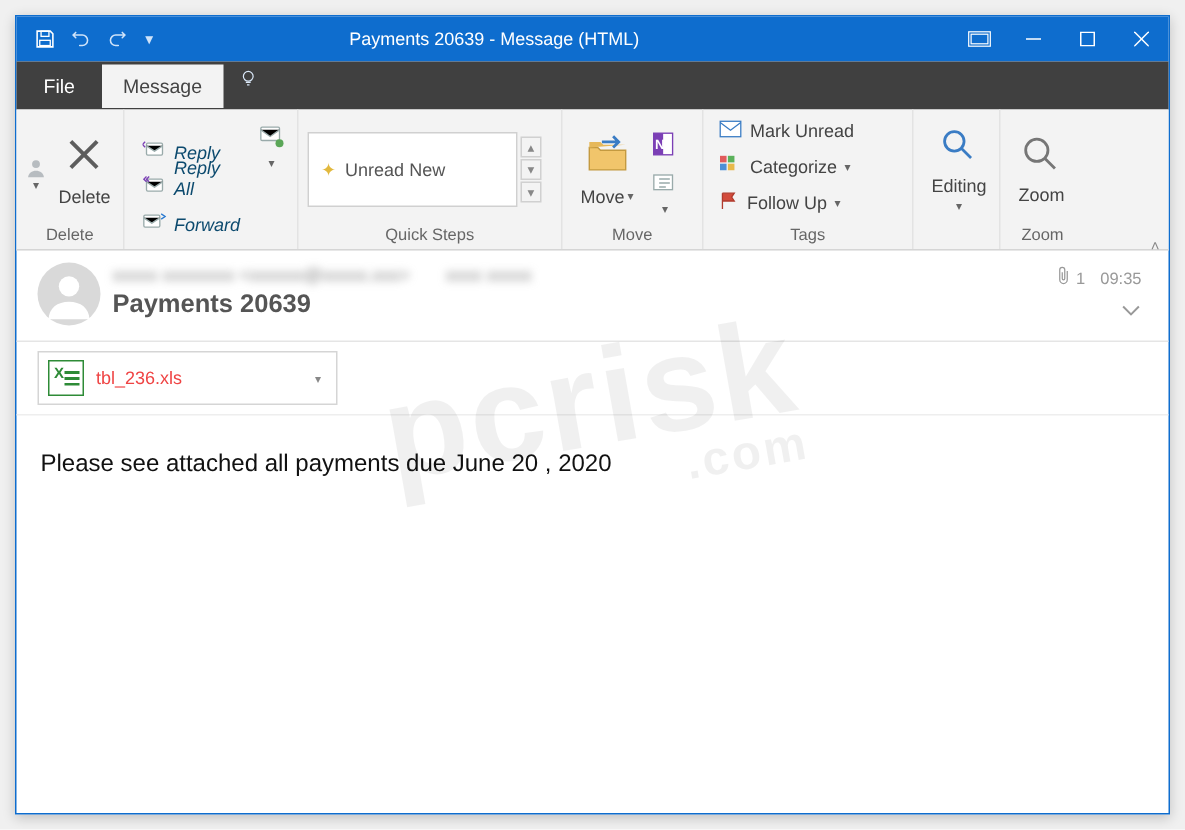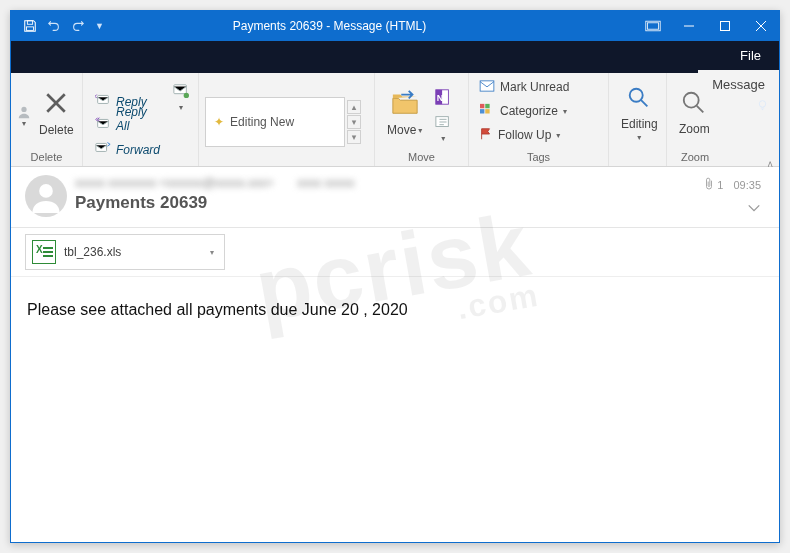--- a/index.html
+++ b/index.html
@@ -8,21 +8,21 @@
   
   .titlebar { height: 30px; background: #0e6dce; color: #fff; display: flex; align-items: center; font-size: 12px; }
   .qat { display: flex; align-items: center; gap: 10px; padding-left: 12px; }
   .qat svg { display:block; }
   .title-text { flex: 1; text-align: center; padding-right: 80px; }
   .winbtns { display: flex; align-items: center; height: 30px; }
   .winbtn { width: 36px; height: 30px; display: flex; align-items: center; justify-content: center; cursor: pointer; }
   .winbtn svg { display:block; }
   .win-popout { width: 36px; height: 30px; display:flex; align-items:center; justify-content:center; }
   
-  .menurow { height: 32px; background: #0f172a; display: flex; align-items: flex-end; color: #fff; font-size: 13px; flex-direction: column; }
+  .menurow { height: 32px; background: #404040; display: flex; align-items: center; color: #fff; font-size: 13px; }
   .mtab { padding: 7px 14px 7px 14px; cursor: pointer; }
   .mtab.file { padding-left: 18px; padding-right: 18px; }
   .mtab.active { background: #f3f3f3; color: #444; }
   .tellme { display: flex; align-items: center; gap: 6px; padding: 0 10px 7px 10px; color: #dbe9f9; font-size: 13px; }
   
   .ribbon { height: 94px; background: #f3f3f3; border-bottom: 1px solid #d5d5d5; display: flex; }
   .rgroup { border-right: 1px solid #e3e3e3; display: flex; flex-direction: column; }
   .rgroup-body { flex: 1; display: flex; align-items: center; padding: 4px 6px 0 6px; gap: 4px; }
   .rgroup-label { text-align: center; font-size: 11px; color: #666; padding: 2px 0 3px 0; }
   .delcol { display:flex; flex-direction:column; align-items:center; gap:2px; padding: 2px 4px; cursor:pointer; }
@@ -46,21 +46,21 @@
   .subject { font-size: 17px; color: #555; font-weight: 600; margin-top: 2px; }
   .hdr-right { display:flex; align-items:center; gap:10px; font-size:11px; color:#999; position:absolute; right:18px; top:10px; }
   .attach-ico { display:flex; align-items:center; gap:3px; }
   .reply-caret { position:absolute; right:18px; bottom: 10px; color:#999; cursor:pointer; }
   
   .attrow { padding: 6px 14px; border-bottom: 1px solid #eee; }
   .attchip { display:inline-flex; align-items:center; border:1px solid #d5d5d5; background:#fff; height: 36px; min-width: 200px; padding: 0 6px 0 6px; cursor:pointer; gap:8px; }
   .attchip .xls { width: 24px; height:24px; background:#fff; border:1px solid #2e8b37; position:relative; }
   .attchip .xls::before { content:"X"; position:absolute; left:3px; top:3px; font-size:10px; font-weight:bold; color:#2e8b37; }
   .attchip .xls::after { content:""; position:absolute; right:2px; top:6px; width:10px; height:10px; background: repeating-linear-gradient(#2e8b37 0 2px, transparent 2px 4px); }
-  .attname { font-size: 12px; color:#404040; flex:1; }
+  .attname { font-size: 12px; color:#ef4444; flex:1; }
   .attcaret { color:#888; padding: 0 4px; }
   
   .msgbody { padding: 24px 16px; font-family: "Times New Roman", serif; font-size: 16px; color:#111; }
   
   .wm { position:absolute; top:50%; left:50%; transform: translate(-50%,-50%) rotate(-10deg); font-size: 90px; color: rgba(0,0,0,0.06); font-weight: 600; pointer-events:none; letter-spacing: 2px; white-space:nowrap; }
   .wm .sub { font-size: 32px; display:block; text-align:right; margin-top:-18px; }
   
   .mini-user { width: 15px; display:flex; flex-direction:column; align-items:center; gap:0px; color:#9aa; }
 </style>
 </head>
@@ -189,28 +189,29 @@
             </svg>
           <div class="caret" style="text-align:center;">▾</div>
         </div>
       </div>
     </div>
 
     <div class="rgroup" style="width:176px;">
       <div class="rgroup-body" style="gap:2px;">
         <div class="qstep">
           <span style="color:#e2b93e;">✦</span>
-          <span>Editing New</span>
+          <span>Unread New</span>
         </div>
         <div class="qstep-arrows">
           <div class="qstep-arrow">▴</div>
           <div class="qstep-arrow">▾</div>
           <div class="qstep-arrow">▾</div>
         </div>
       </div>
+      <div class="rgroup-label">Quick Steps</div>
     </div>
 
     <div class="rgroup" style="width:94px;">
       <div class="rgroup-body" style="gap:6px;">
         <div class="bigbtn">
           <span>
             <svg width="30" height="28" viewBox="0 0 32 30">
                 <path d="M3 10h6l2 2h18v14H3z" fill="#f1c56b" stroke="#c49a40"></path>
                 <path d="M3 10V6h8l2 2h16" fill="#e6b85a"></path>
                 <path d="M20 2l4 4-4 4M24 6H12" stroke="#3a7cc4" stroke-width="2" fill="none"></path>

